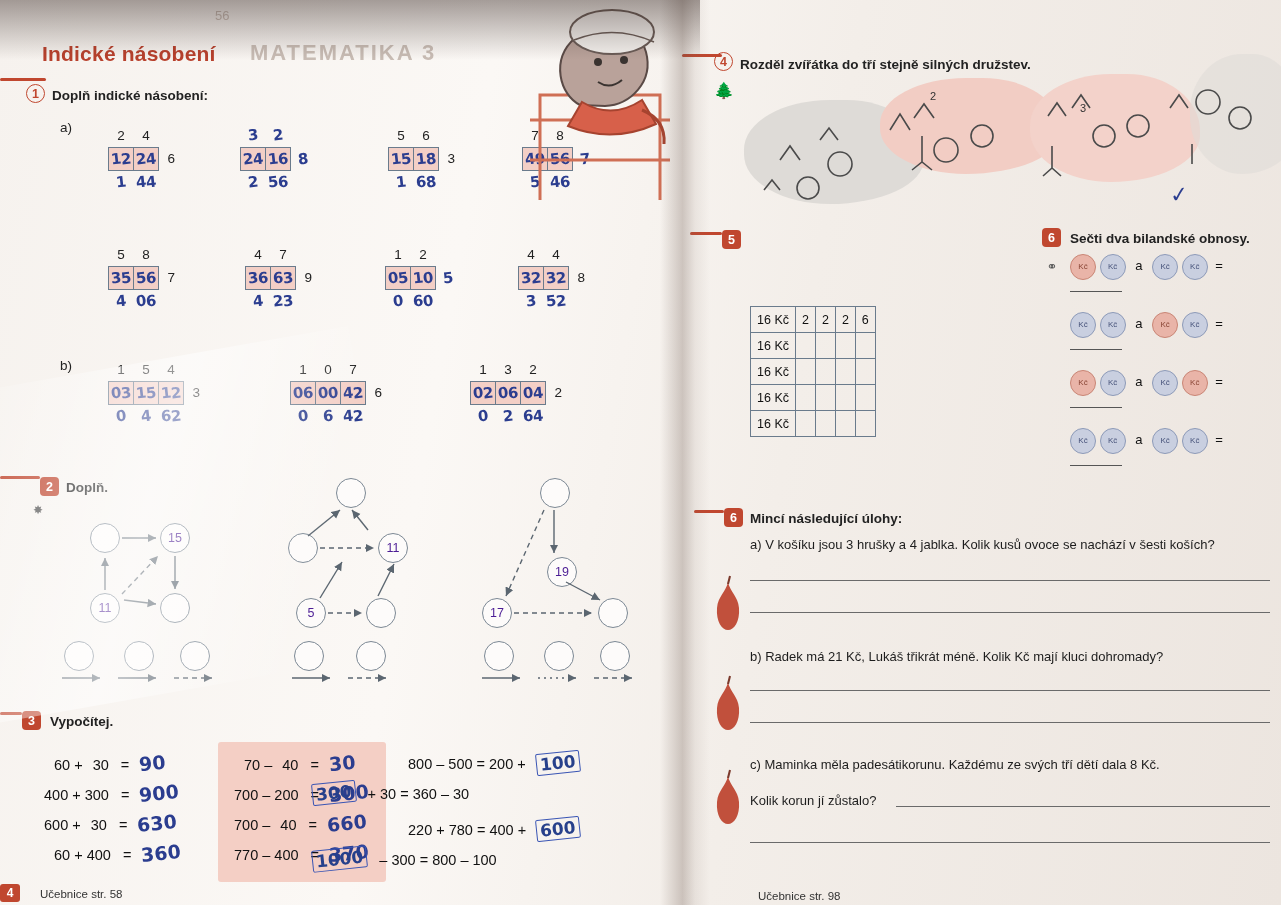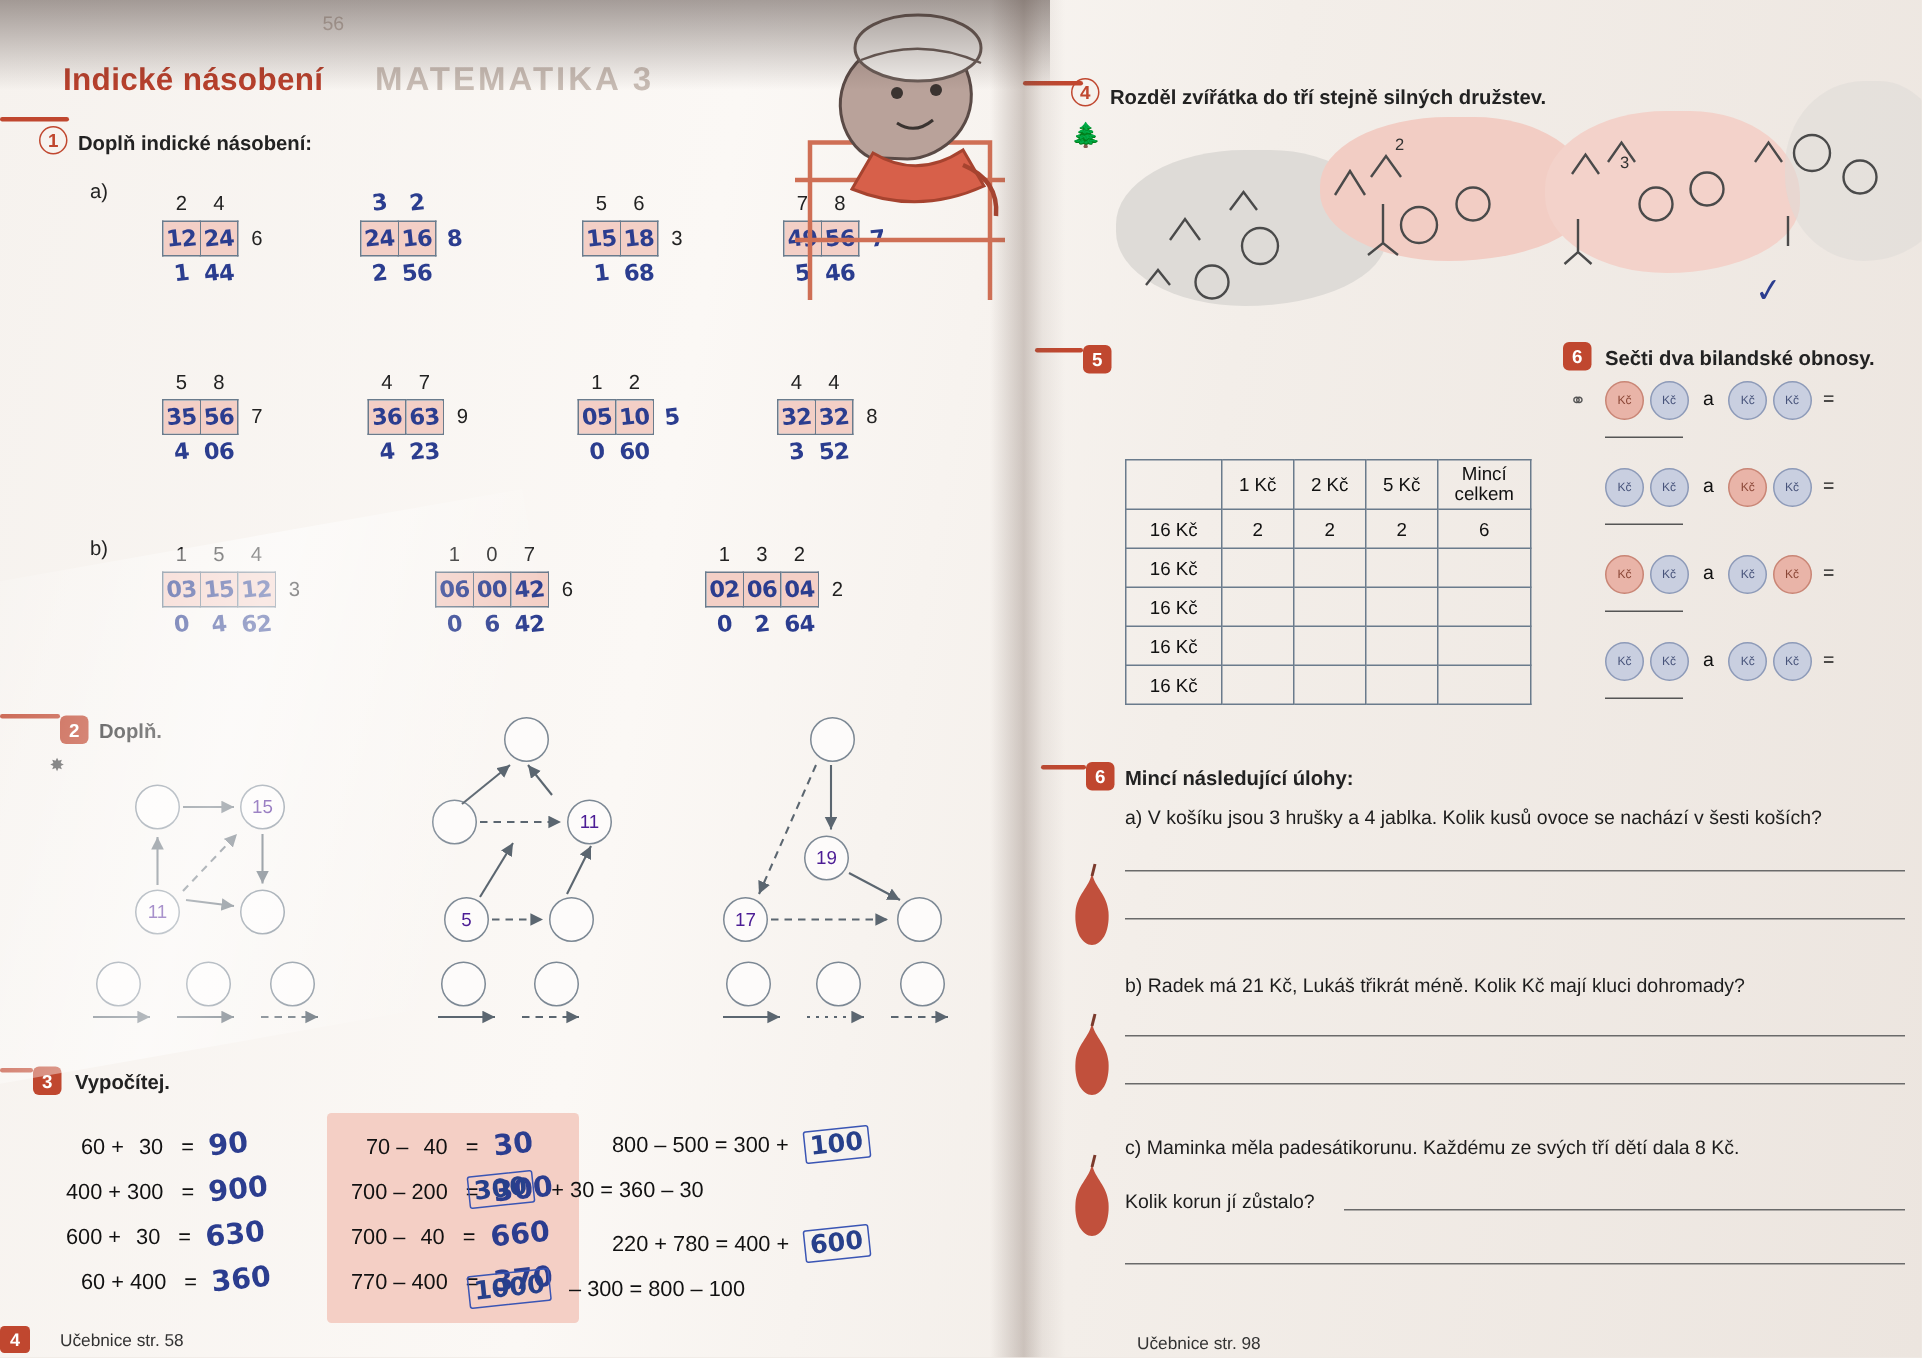--- a/index.html
+++ b/index.html
@@ -424,21 +424,21 @@
         <span>11</span>
       </div>
     <div class="node" style="left:296px; top:598px;">
         <span>5</span>
       </div>
     <div class="node" style="left:366px; top:598px;"></div>
     <div class="node" style="left:294px; top:641px;"></div>
     <div class="node" style="left:356px; top:641px;"></div>
 
     <div class="node" style="left:540px; top:478px;"></div>
-    <div class="node" style="left:536px; top:557px;">
+    <div class="node" style="left:547px; top:557px;">
         <span>19</span>
       </div>
     <div class="node" style="left:482px; top:598px;">
         <span>17</span>
       </div>
     <div class="node" style="left:598px; top:598px;"></div>
     <div class="node" style="left:484px; top:641px;"></div>
     <div class="node" style="left:544px; top:641px;"></div>
     <div class="node" style="left:600px; top:641px;"></div>
 
@@ -525,21 +525,21 @@
       <span style="margin-left:8px">=</span>
       <span class="hand" style="margin-left:6px; font-size:19px">660</span>
     </div>
     <div class="calc" style="left:234px; top:842px;">
       <span>770 – 400</span>
       <span style="margin-left:8px">=</span>
       <span class="hand" style="margin-left:6px; font-size:19px">370</span>
     </div>
 
     <div class="calc" style="left:408px; top:752px;">
-      <span>800  –  500  =  300  +</span>
+      <span>800  –  500  =  200  +</span>
       <span class="hand boxed" style="margin-left:6px; font-size:17px">100</span>
     </div>
     <div class="calc" style="left:312px; top:782px;">
       <span class="hand boxed" style="font-size:17px">300</span>
       <span style="margin-left:8px">+    30  =  360  –     30</span>
     </div>
     <div class="calc" style="left:408px; top:818px;">
       <span>220  +  780  =  400  +</span>
       <span class="hand boxed" style="margin-left:6px; font-size:17px">600</span>
     </div>
@@ -602,27 +602,20 @@
       <text x="380" y="72" font-size="11" fill="#333">3</text>
       <text x="230" y="60" font-size="11" fill="#333">2</text>
     </svg>
     <div class="hand" style="position:absolute; left:470px; top:182px; font-size:22px;">✓</div>
 
     <div class="rule" style="left:-10px; top:232px; width:32px;"></div>
     <div class="ex-num" style="left:22px; top:230px;">5</div>
 
     <table class="money" style="left:50px; top:306px;">
       <tbody>
-          <tr>
-        <th style="width:64px"></th>
-        <th style="width:48px">1 Kč</th>
-        <th style="width:48px">2 Kč</th>
-        <th style="width:48px">5 Kč</th>
-        <th style="width:62px; line-height:1.05">Mincí celkem</th>
-      </tr>
       <tr>
         <td class="rowhdr">16 Kč</td>
         <td>2</td>
         <td>2</td>
         <td>2</td>
         <td>6</td>
       </tr>
       <tr>
         <td class="rowhdr">16 Kč</td>
         <td></td>

